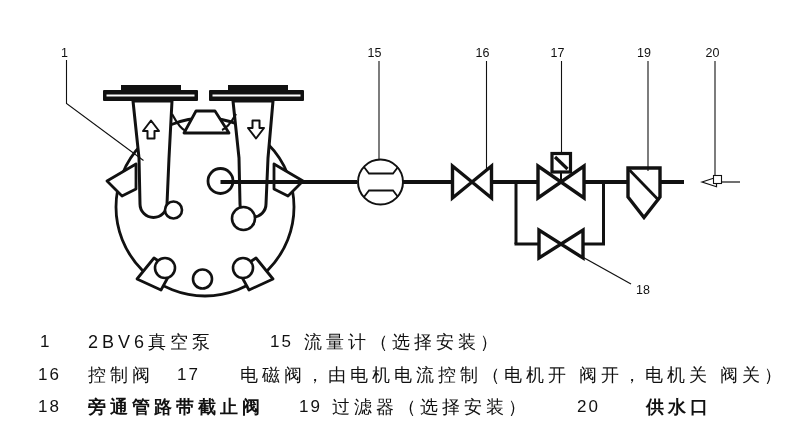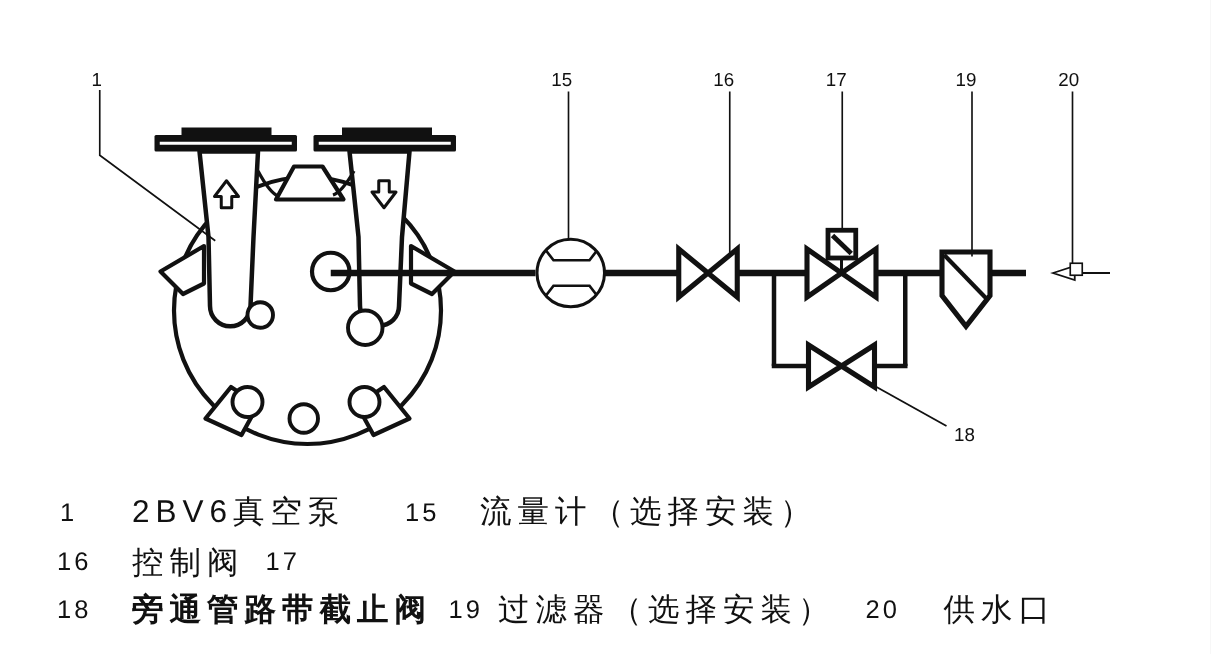--- a/index.html
+++ b/index.html
@@ -4,21 +4,21 @@
 <style>
   html,body{margin:0;padding:0;background:#f2f2f2;}
   #canvas{
     position:relative;width:807px;height:436px;background:#ffffff;
     font-family:"Liberation Sans", sans-serif;color:#111;overflow:hidden;
   }
   #diagram{position:absolute;left:0;top:0;}
   .legend-row{position:absolute;left:0;width:807px;height:20px;line-height:20px;}
   .legend-row span{position:absolute;top:0;white-space:nowrap;}
   .lnum{font-size:17px;letter-spacing:2px;}
-  .ltxt{font-size:21px;letter-spacing:4px;}
+  .ltxt{font-size:18px;letter-spacing:4px;}
   svg text{font-family:"Liberation Sans", sans-serif;}
 </style>
 </head>
 <body>
 
 <div id="canvas">
 
   <svg id="diagram" width="807" height="310" viewBox="0 0 807 310">
 
     <g fill="#ffffff" stroke="#111111" stroke-linejoin="round">
@@ -113,29 +113,30 @@
       <text x="644" y="57">19</text>
       <text x="712.5" y="57">20</text>
       <text x="643" y="294">18</text>
     </g>
   </svg>
 
   <div class="legend-row" style="top:332px;">
     <span class="lnum" style="left:40px;">1</span>
     <span class="ltxt" style="left:88px;">2BV6真空泵</span>
     <span class="lnum" style="left:270px;">15</span>
-    <span class="ltxt" style="left:320px;text-align:center;">流量计（选择安装）</span>
+    <span class="ltxt" style="left:304px;text-align:center;">流量计（选择安装）</span>
   </div>
   <div class="legend-row" style="top:365px;">
     <span class="lnum" style="left:38px;">16</span>
     <span class="ltxt" style="left:88px;font-family:Liberation Serif, serif;">控制阀</span>
     <span class="lnum" style="left:177px;">17</span>
+    <span class="ltxt" style="left:240px;">电磁阀，由电机电流控制（电机开  阀开，电机关  阀关）</span>
   </div>
   <div class="legend-row" style="top:397px;">
     <span class="lnum" style="left:38px;">18</span>
     <span class="ltxt" style="left:88px;font-weight:bold;">旁通管路带截止阀</span>
     <span class="lnum" style="left:299px;">19</span>
     <span class="ltxt" style="left:332px;">过滤器（选择安装）</span>
     <span class="lnum" style="left:577px;">20</span>
-    <span class="ltxt" style="left:629px;">供水口</span>
+    <span class="ltxt" style="left:646px;font-weight:bold;">供水口</span>
   </div>
 
 </div>
 
 </body></html>

